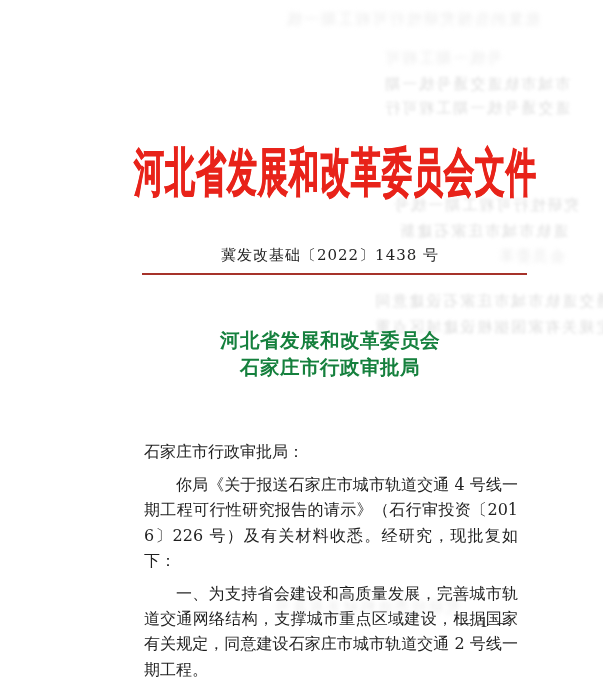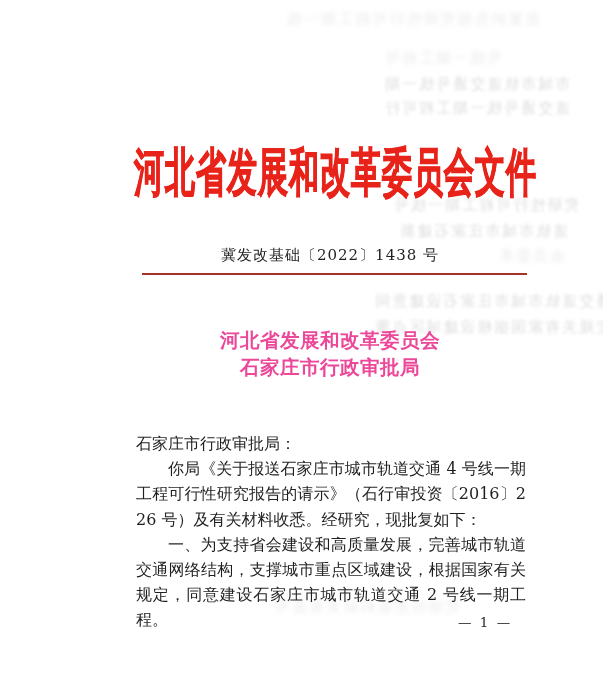--- a/index.html
+++ b/index.html
@@ -64,37 +64,37 @@
 
   .doc-title {
     position: absolute;
     top: 327px;
     left: 0;
     width: 100%;
     text-align: center;
     font-weight: bold;
     font-size: 19.5px;
     line-height: 27px;
-    color: #ec4899;
+    color: #15803d;
     letter-spacing: 0.5px;
   }
 
   .body-text {
     position: absolute;
     top: 431px;
     left: 2px;
     width: 390px;
     font-size: 16px;
     line-height: 25.2px;
     text-align: justify;
     word-break: break-all;
     color: #1f1f1f;
   }
   .body-text p {
-    margin: 0;
+    margin: 8px;
   }
   .body-text p.indent {
     text-indent: 2em;
   }
 
   .page-number {
     position: absolute;
     top: 614px;
     left: 458px;
     font-size: 13.5px;

